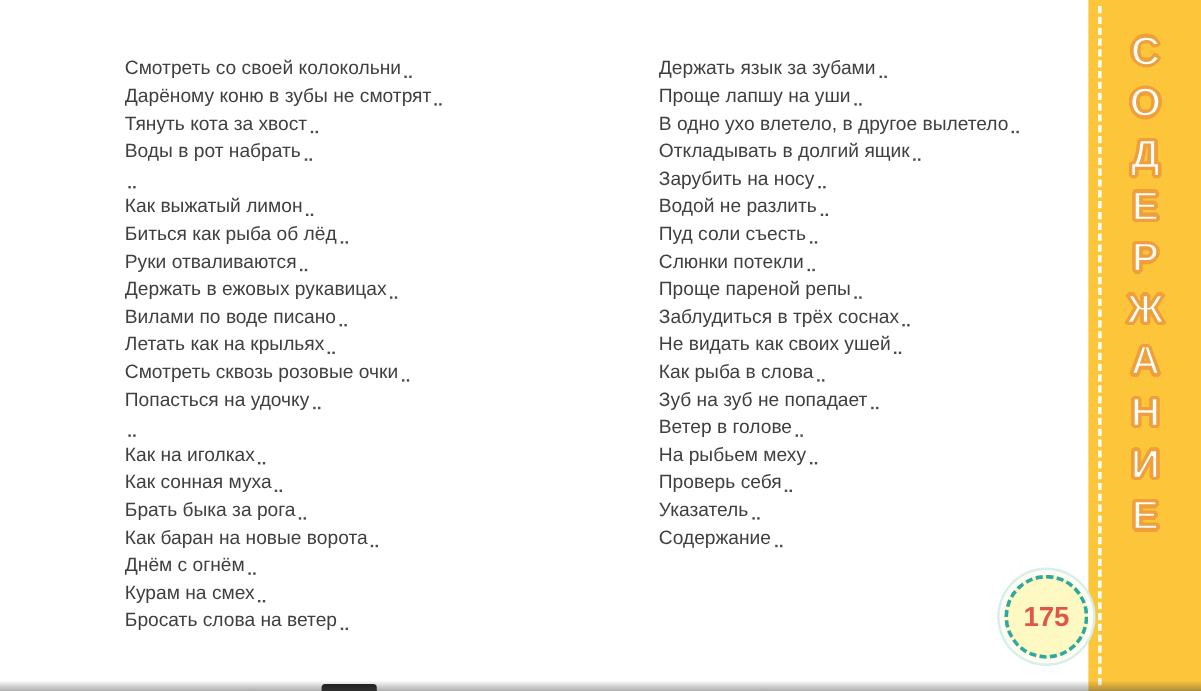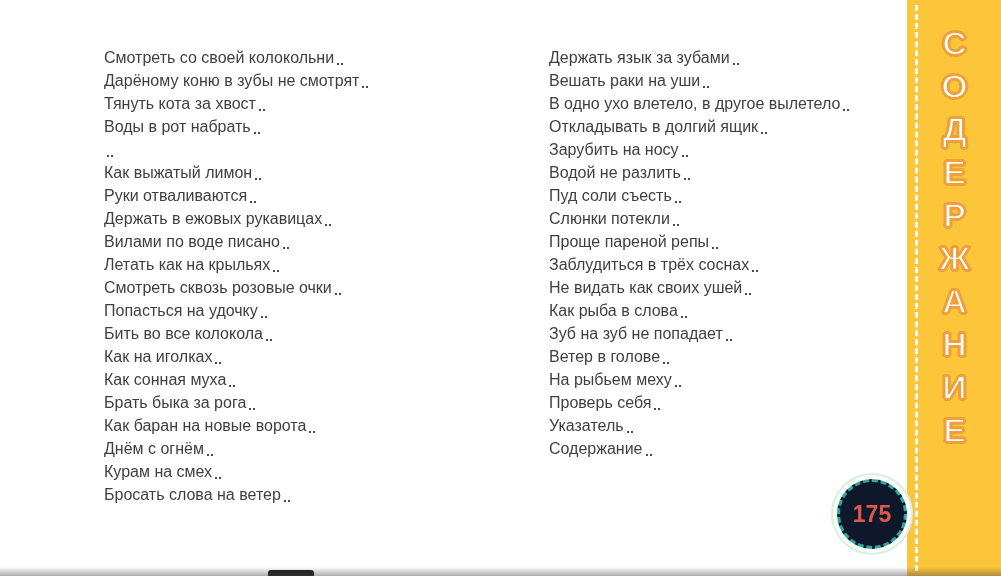--- a/index.html
+++ b/index.html
@@ -85,21 +85,21 @@
   }
 
   
   .badge {
     position: absolute;
     left: 837px;
     top: 479px;
     width: 64px;
     height: 64px;
     border-radius: 50%;
-    background: #0f172a;
+    background: #fef9c3;
     border: 3px dashed #2ba8a1;
     box-shadow: 0 0 0 4px #fffdf2, 0 0 0 6px #d6eeec;
     display: flex;
     align-items: center;
     justify-content: center;
   }
   .badge-number {
     color: #e0574a;
     font-weight: bold;
     font-size: 23px;
@@ -160,20 +160,25 @@
         <span class="dots"></span>
         <span class="page">92</span>
       </div>
 
       <div class="entry">
         <span class="title">Как выжатый лимон</span>
         <span class="dots"></span>
         <span class="page">94</span>
       </div>
 
+      <div class="entry">
+        <span class="title">Биться как рыба об лёд</span>
+        <span class="dots"></span>
+        <span class="page">96</span>
+      </div>
 
       <div class="entry">
         <span class="title">Руки отваливаются</span>
         <span class="dots"></span>
         <span class="page">98</span>
       </div>
 
       <div class="entry">
         <span class="title">Держать в ежовых рукавицах</span>
         <span class="dots"></span>
@@ -198,21 +203,20 @@
         <span class="page">106</span>
       </div>
 
       <div class="entry">
         <span class="title">Попасться на удочку</span>
         <span class="dots"></span>
         <span class="page">108</span>
       </div>
 
       <div class="entry">
-        <span class="title">Бить во все колокола</span>
         <span class="dots"></span>
         <span class="page">110</span>
       </div>
 
       <div class="entry">
         <span class="title">Как на иголках</span>
         <span class="dots"></span>
         <span class="page">112</span>
       </div>
 
@@ -255,21 +259,21 @@
 
   <section class="toc-col" id="col-right">
 
       <div class="entry">
         <span class="title">Держать язык за зубами</span>
         <span class="dots"></span>
         <span class="page">126</span>
       </div>
 
       <div class="entry">
-        <span class="title">Вешать раки на уши</span>
+        <span class="title">Проще лапшу на уши</span>
         <span class="dots"></span>
         <span class="page">128</span>
       </div>
 
       <div class="entry">
         <span class="title">В одно ухо влетело, в другое вылетело</span>
         <span class="dots"></span>
         <span class="page">130</span>
       </div>
 

